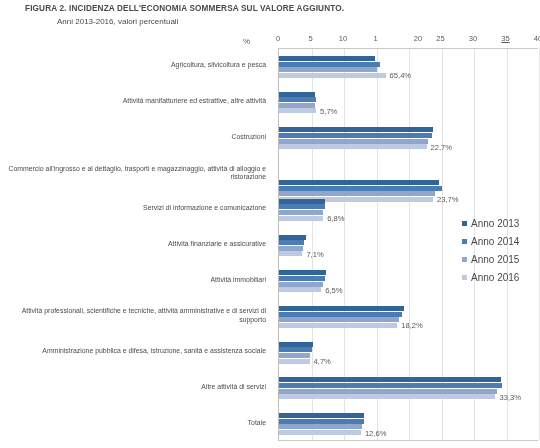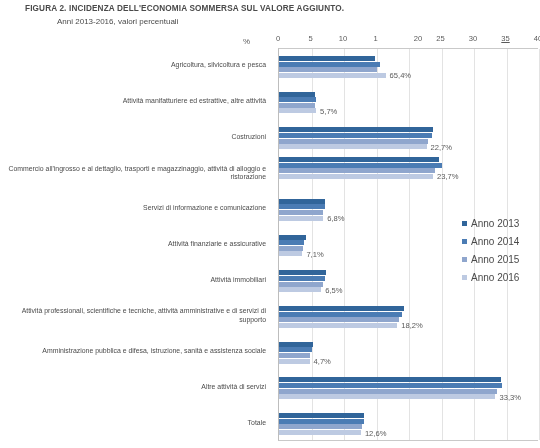--- a/index.html
+++ b/index.html
@@ -153,21 +153,21 @@
         <div class="bar y16" title="Anno 2016: 5.7%" style="top: 23.7636px; width: 37.05px;"></div>
         <div class="vallabel" style="left: 41.05px; top: 22.2636px;">5,7%</div>
       </div>
       <div class="group" style="top: 71.4545px; height: 35.7273px;">
         <div class="bar y13" title="Anno 2013: 23.7%" style="top: 6.96364px; width: 154.05px;"></div>
         <div class="bar y14" title="Anno 2014: 23.5%" style="top: 12.5636px; width: 152.75px;"></div>
         <div class="bar y15" title="Anno 2015: 22.9%" style="top: 18.1636px; width: 148.85px;"></div>
         <div class="bar y16" title="Anno 2016: 22.7%" style="top: 23.7636px; width: 147.55px;"></div>
         <div class="vallabel" style="left: 151.55px; top: 22.2636px;">22,7%</div>
       </div>
-      <div class="group" style="top: 101px; height: 35.7273px;">
+      <div class="group" style="top: 124px; height: 35.7273px;">
         <div class="bar y13" title="Anno 2013: 24.6%" style="top: 6.96364px; width: 159.9px;"></div>
         <div class="bar y14" title="Anno 2014: 25.1%" style="top: 12.5636px; width: 163.15px;"></div>
         <div class="bar y15" title="Anno 2015: 24%" style="top: 18.1636px; width: 156px;"></div>
         <div class="bar y16" title="Anno 2016: 23.7%" style="top: 23.7636px; width: 154.05px;"></div>
         <div class="vallabel" style="left: 158.05px; top: 22.2636px;">23,7%</div>
       </div>
       <div class="group" style="top: 142.909px; height: 35.7273px;">
         <div class="bar y13" title="Anno 2013: 7.1%" style="top: 6.96364px; width: 46.15px;"></div>
         <div class="bar y14" title="Anno 2014: 7%" style="top: 12.5636px; width: 45.5px;"></div>
         <div class="bar y15" title="Anno 2015: 6.8%" style="top: 18.1636px; width: 44.2px;"></div>

